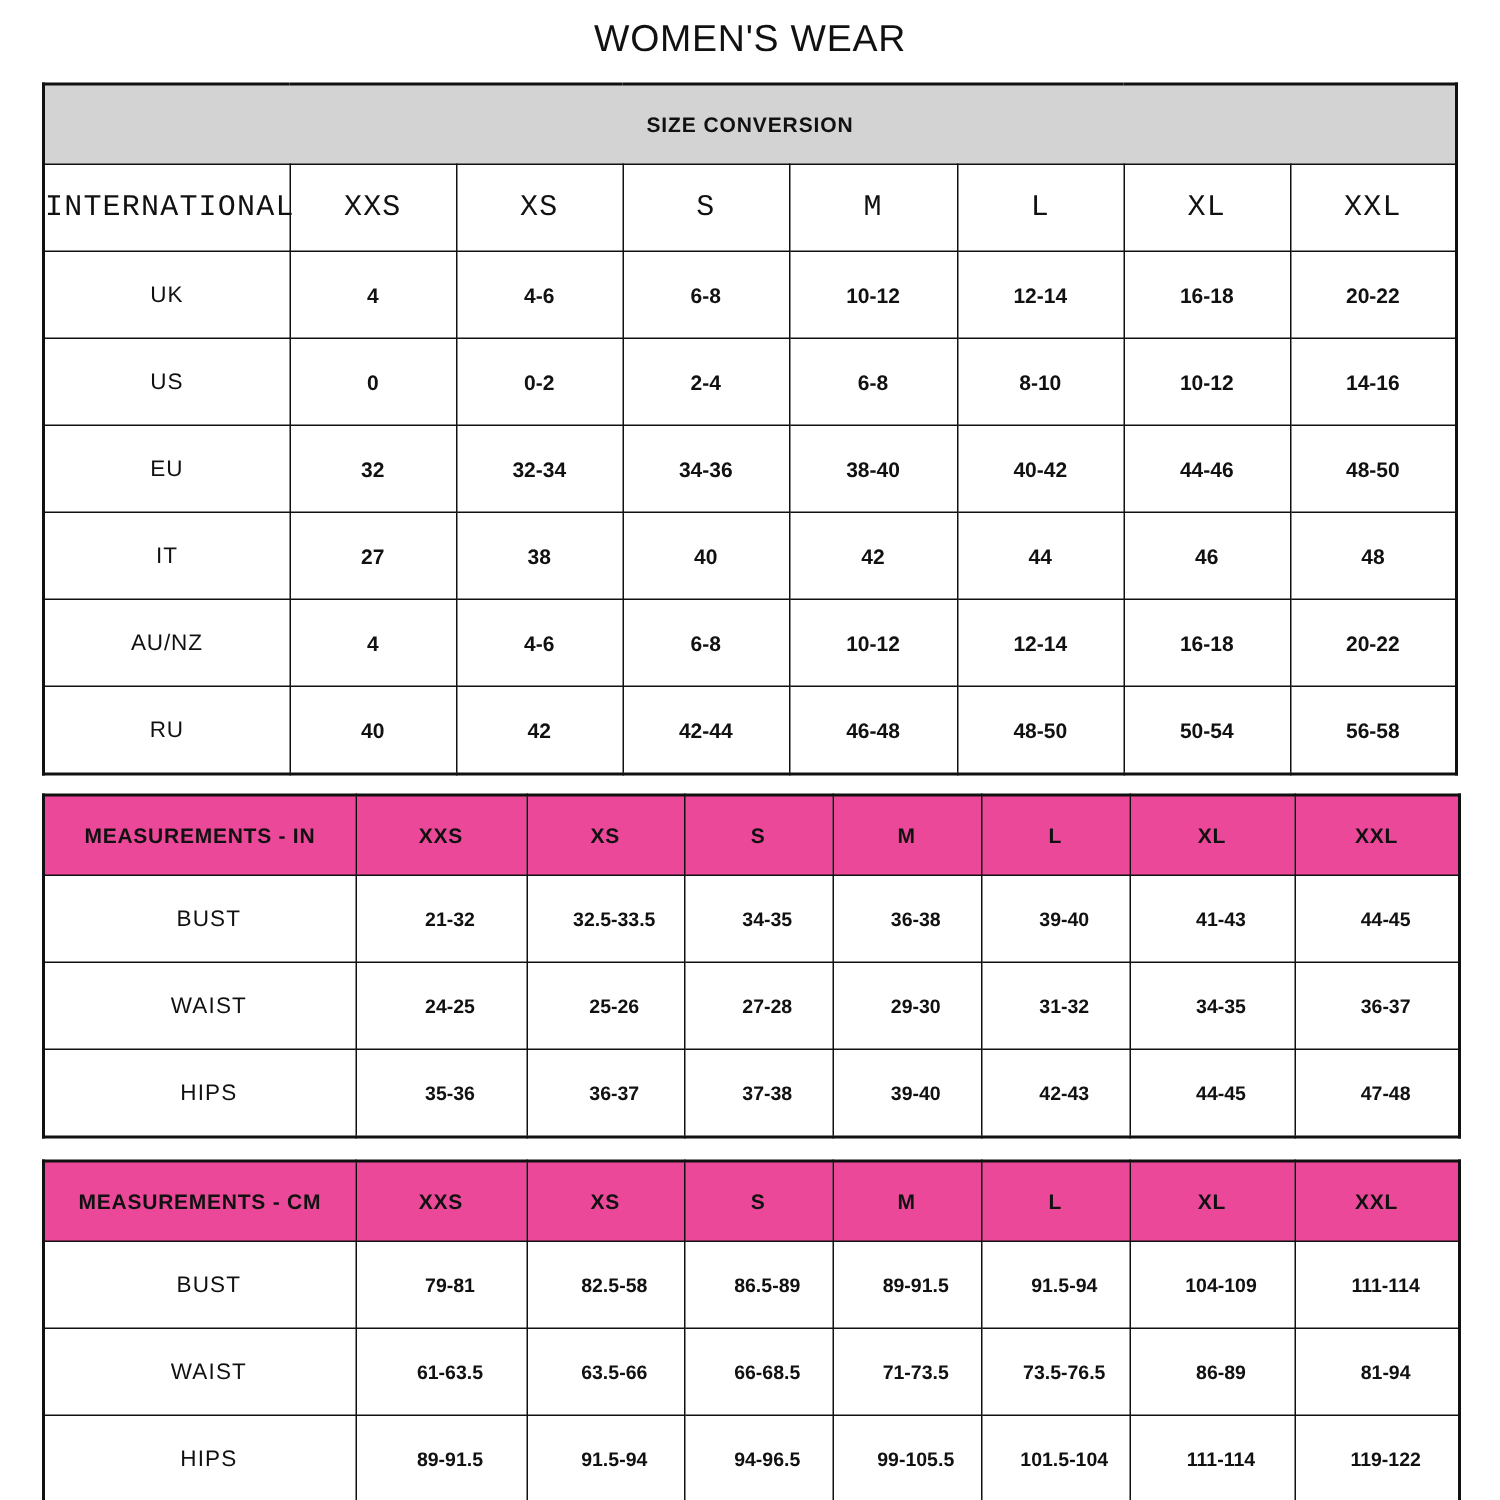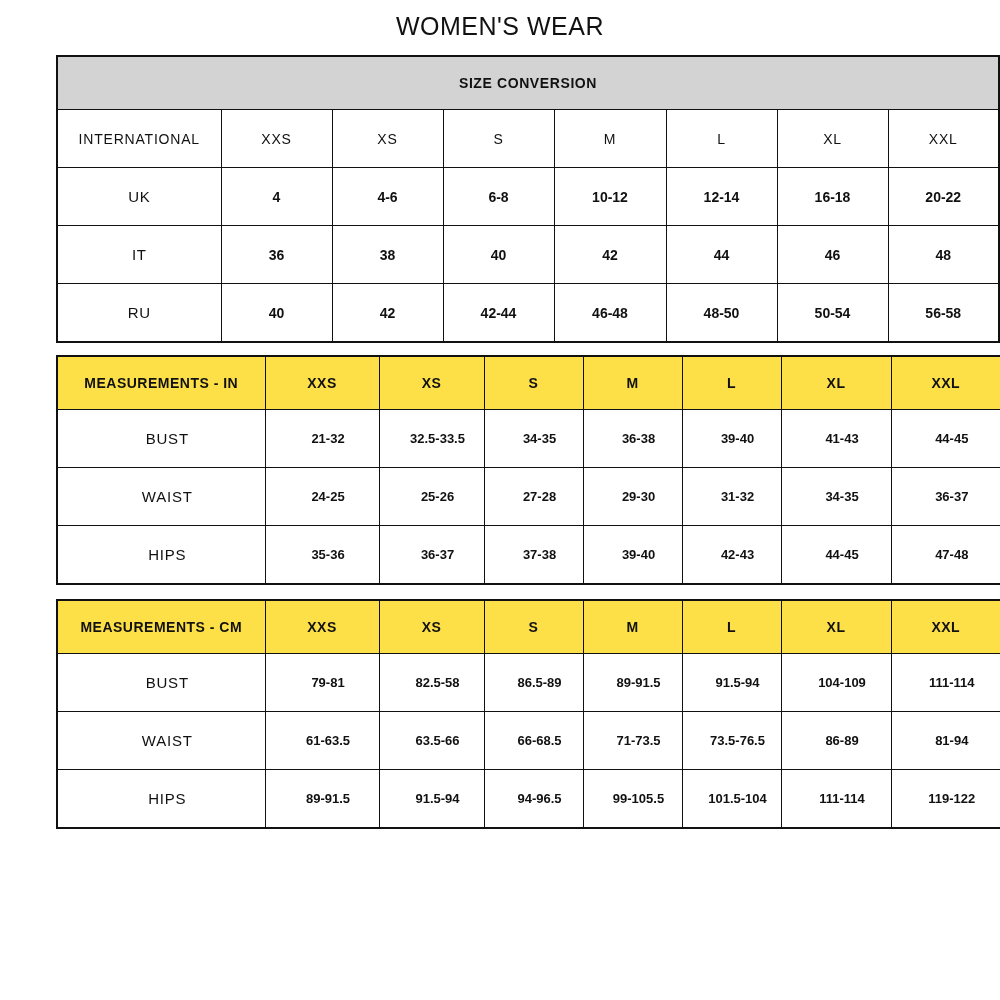--- a/index.html
+++ b/index.html
@@ -28,21 +28,20 @@
     letter-spacing: 0.5px;
     color: #111111;
     padding-top: 12px;
     padding-bottom: 14px;
     margin: 0;
   }
   table {
     border-collapse: collapse;
     width: 944px;
     table-layout: fixed;
-    margin-left: 28px;
   }
   table.conversion {
     border: 2px solid #111111;
   }
   td, th {
     border: 1px solid #111111;
     text-align: center;
     vertical-align: middle;
     font-weight: 700;
     font-size: 13.5px;
@@ -68,21 +67,21 @@
     text-align: center;
   }
   .spacer-12 { height: 12px; }
   .spacer-14 { height: 14px; }
 
   
   table.measure {
     border: 2px solid #111111;
   }
   .measure thead th {
-    background: #fde047;
+    background: #ec4899;
     height: 52px;
     font-size: 14px;
     font-weight: 700;
     letter-spacing: 0.5px;
   }
   .measure thead th.first {
     text-align: center;
   }
   .measure tbody td {
     height: 57px;
@@ -99,23 +98,24 @@
     font-size: 13px;
     font-weight: 700;
   }
   .conversion tr.data-row td.rowlabel {
     font-weight: 400;
     font-size: 15px;
     letter-spacing: 0.6px;
   }
   .conversion tr.header-row td {
     font-weight: 400;
-    font-size: 14px;
+    font-size: 20px;
     letter-spacing: 0.8px;
     height: 57px;
+    font-family: Liberation Mono, monospace;
   }
   .conversion tr.header-row td.sizecol {
     font-weight: 400;
   }
 </style>
 </head>
 <body>
 
 <div class="page">
 
@@ -151,28 +151,58 @@
         <td class="rowlabel">UK</td>
         <td>4</td>
         <td>4-6</td>
         <td>6-8</td>
         <td>10-12</td>
         <td>12-14</td>
         <td>16-18</td>
         <td>20-22</td>
       </tr>
       <tr class="data-row">
+        <td class="rowlabel">US</td>
+        <td>0</td>
+        <td>0-2</td>
+        <td>2-4</td>
+        <td>6-8</td>
+        <td>8-10</td>
+        <td>10-12</td>
+        <td>14-16</td>
+      </tr>
+      <tr class="data-row">
+        <td class="rowlabel">EU</td>
+        <td>32</td>
+        <td>32-34</td>
+        <td>34-36</td>
+        <td>38-40</td>
+        <td>40-42</td>
+        <td>44-46</td>
+        <td>48-50</td>
+      </tr>
+      <tr class="data-row">
         <td class="rowlabel">IT</td>
-        <td>36</td>
+        <td>27</td>
         <td>38</td>
         <td>40</td>
         <td>42</td>
         <td>44</td>
         <td>46</td>
         <td>48</td>
+      </tr>
+      <tr class="data-row">
+        <td class="rowlabel">AU/NZ</td>
+        <td>4</td>
+        <td>4-6</td>
+        <td>6-8</td>
+        <td>10-12</td>
+        <td>12-14</td>
+        <td>16-18</td>
+        <td>20-22</td>
       </tr>
       <tr class="data-row">
         <td class="rowlabel">RU</td>
         <td>40</td>
         <td>42</td>
         <td>42-44</td>
         <td>46-48</td>
         <td>48-50</td>
         <td>50-54</td>
         <td>56-58</td>

